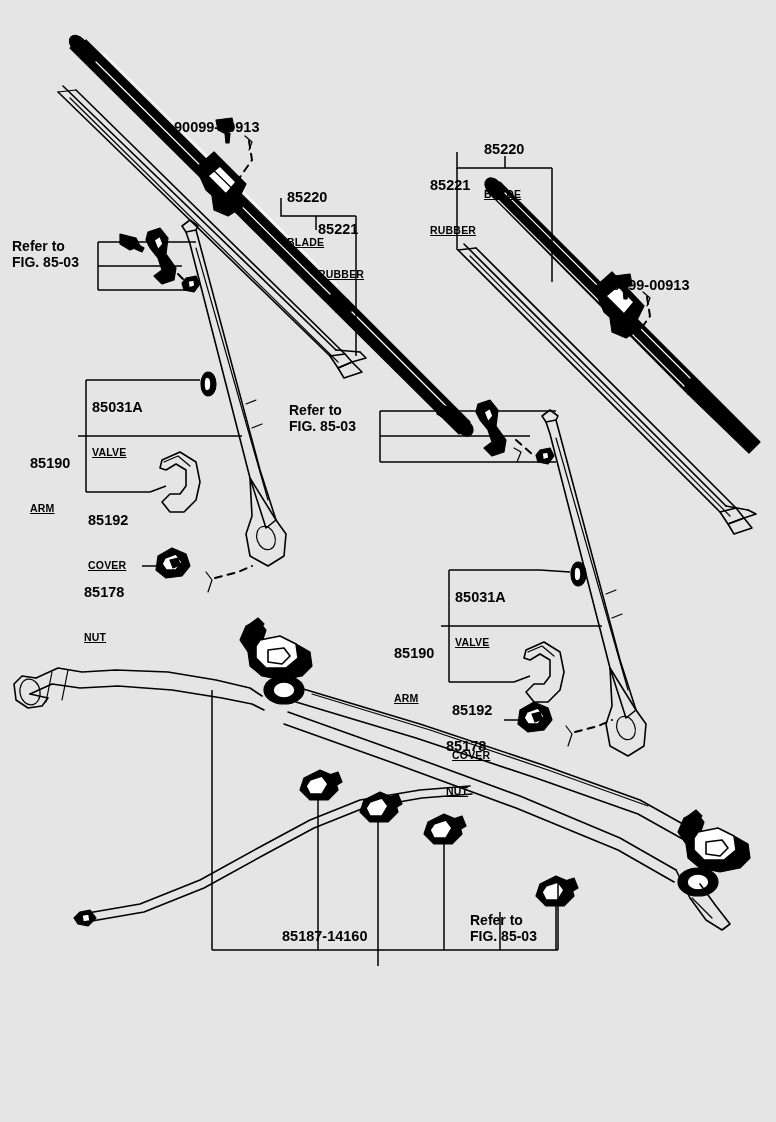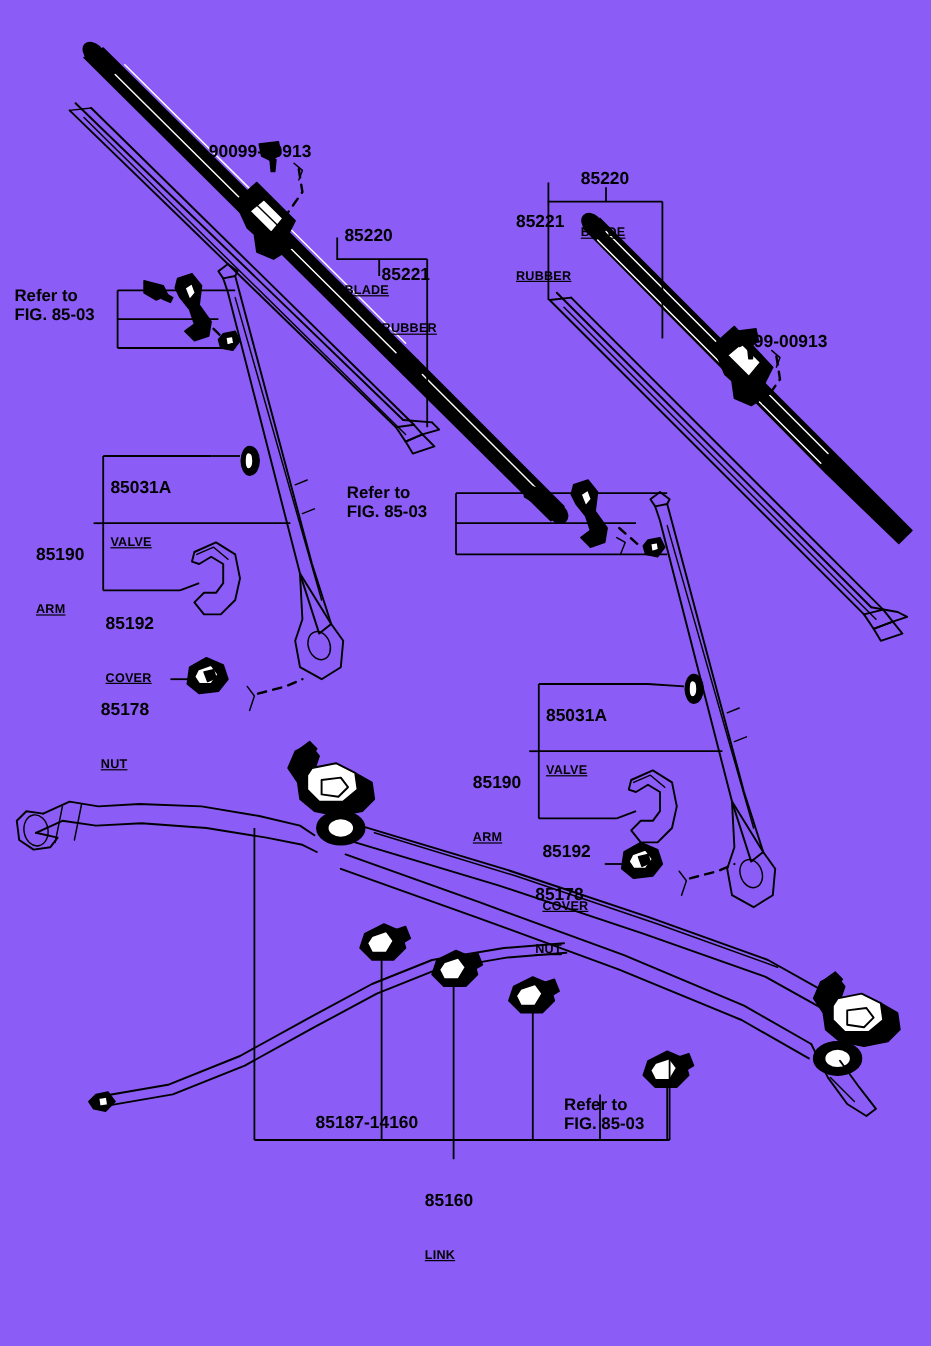--- a/index.html
+++ b/index.html
@@ -8,21 +8,21 @@
     padding: 0;
     background: #ffffff;
   }
   body {
     font-family: "Liberation Sans", sans-serif;
   }
   #sheet {
     position: relative;
     width: 776px;
     height: 1122px;
-    background: #8b5cf6;
+    background: #e5e5e5;
     overflow: hidden;
   }
   #artwork {
     position: absolute;
     left: 0; top: 0;
     width: 776px;
     height: 1122px;
   }
   .lbl {
     position: absolute;
@@ -435,24 +435,20 @@
   <div class="lbl" style="left:452px; top:671px;">
     <span class="pn">85192</span>
     <span class="nm">COVER</span>
   </div>
 
   <div class="lbl" style="left:446px; top:707px;">
     <span class="pn">85178</span>
     <span class="nm">NUT</span>
   </div>
 
-  <div class="plain" style="left:263px; top:928px;">85187-14160</div>
+  <div class="plain" style="left:282px; top:928px;">85187-14160</div>
 
   <div class="refer" style="left:470px; top:912px;">Refer to
 FIG. 85-03</div>
 
-  <div class="lbl" style="left:354px; top:962px;">
-    <span class="pn">85160</span>
-    <span class="nm">LINK</span>
-  </div>
 
 
 </div>
 
 </body></html>

